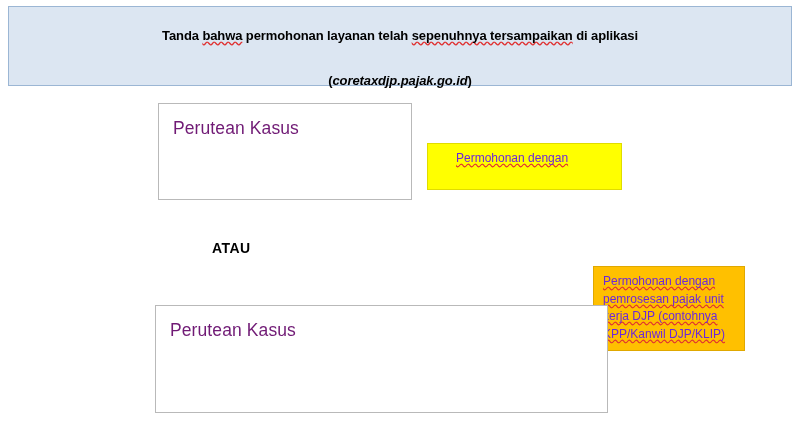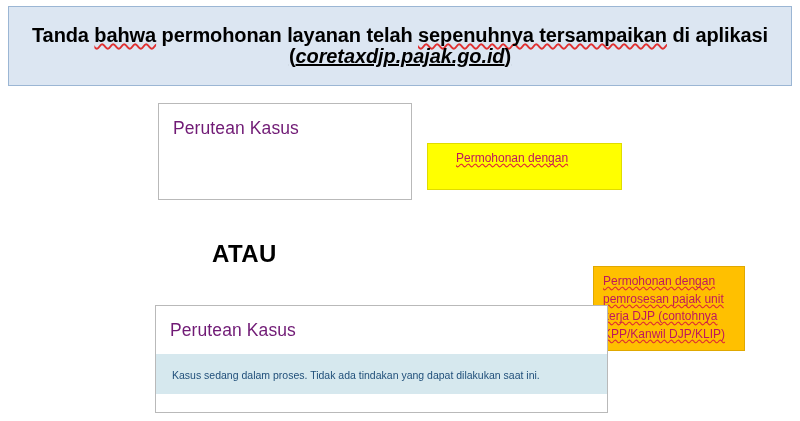--- a/index.html
+++ b/index.html
@@ -26,30 +26,30 @@
     background: #dce6f2;
     border: 1px solid #9bb6d4;
     box-sizing: border-box;
     display: flex;
     flex-direction: column;
     align-items: center;
     justify-content: center;
     text-align: center;
   }
   .banner-line {
-    font-size: 20px;
+    font-size: 13px;
     font-weight: bold;
     line-height: 21px;
     letter-spacing: -0.1px;
     white-space: nowrap;
+    margin-top: 24px;
   }
   .banner-line.url {
     font-style: italic;
     font-weight: bold;
-    text-decoration: underline;
   }
   .banner-line.url .paren {
     font-style: normal;
   }
 
   
   .sq {
     text-decoration: underline;
     text-decoration-color: #e03030;
     text-decoration-style: wavy;
@@ -100,21 +100,21 @@
     width: 453px;
     height: 108px;
   }
 
   
   .callout {
     position: absolute;
     box-sizing: border-box;
     font-size: 12px;
     line-height: 17.5px;
-    color: #be185d;
+    color: #6d28d9;
   }
   #callout-auto {
     left: 427px;
     top: 143px;
     width: 195px;
     height: 47px;
     background: #ffff00;
     border: 1px solid #e0dc00;
     padding: 6px 0 0 28px;
   }
@@ -126,21 +126,21 @@
     background: #ffc000;
     border: 1px solid #e0a800;
     padding: 6px 6px 0 9px;
   }
 
   
   #atau {
     position: absolute;
     left: 212px;
     top: 240px;
-    font-size: 24px;
+    font-size: 14px;
     font-weight: bold;
     letter-spacing: 0.4px;
   }
 </style>
 </head>
 <body>
 
 <div class="banner">
   <div class="banner-line"><span>Tanda </span><span class="sq">bahwa</span><span> permohonan layanan telah </span><span class="sq">sepenuhnya tersampaikan</span><span> di aplikasi</span></div>
   <div class="banner-line url"><span class="paren">(</span><span>coretaxdjp.pajak.go.id</span><span class="paren">)</span></div>
@@ -159,17 +159,14 @@
 
 <div class="callout" id="callout-unit">
   <div class="sq">Permohonan dengan</div>
   <div class="sq">pemrosesan pajak unit</div>
   <div class="sq">kerja DJP (contohnya</div>
   <div class="sq">KPP/Kanwil DJP/KLIP)</div>
 </div>
 
 <div class="case-panel" id="panel-two">
   <div class="panel-title">Perutean Kasus</div>
-  <div class="panel-body">
-    <span class="body-text small">Kasus sedang dalam proses. Tidak ada tindakan yang dapat dilakukan saat ini.</span>
-  </div>
   <div class="panel-foot"></div>
 </div>
 
 </body></html>

